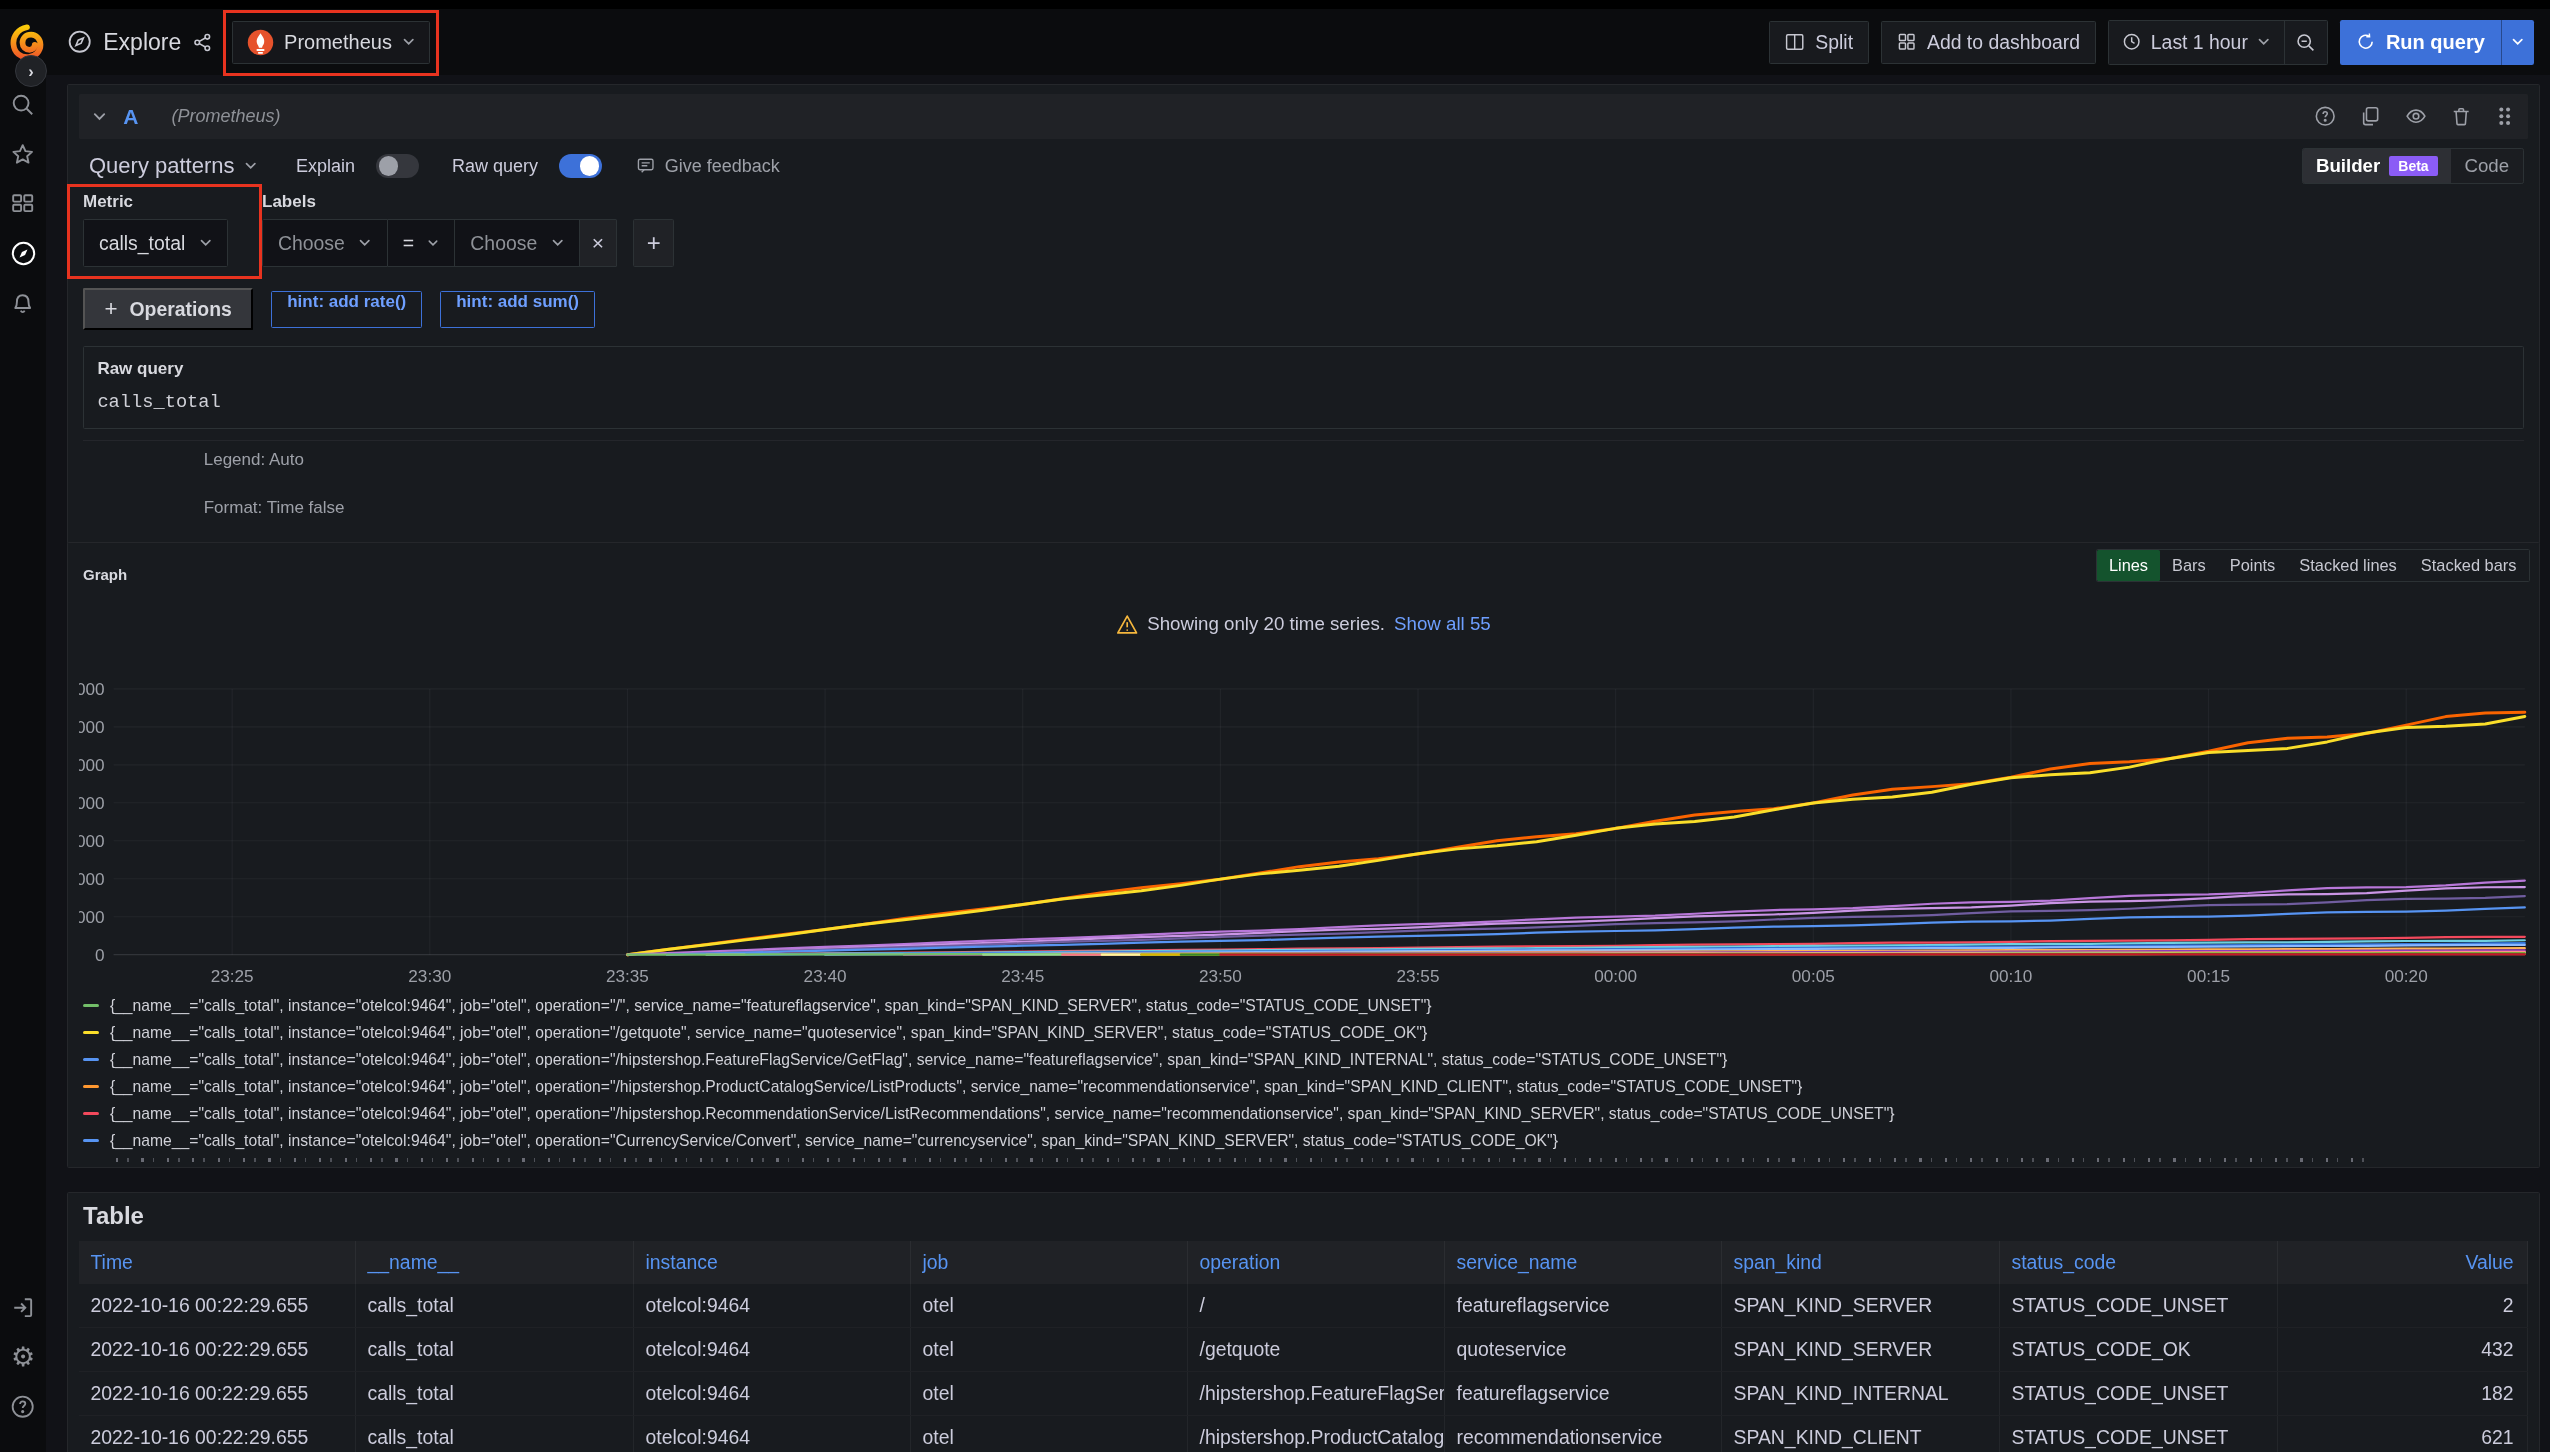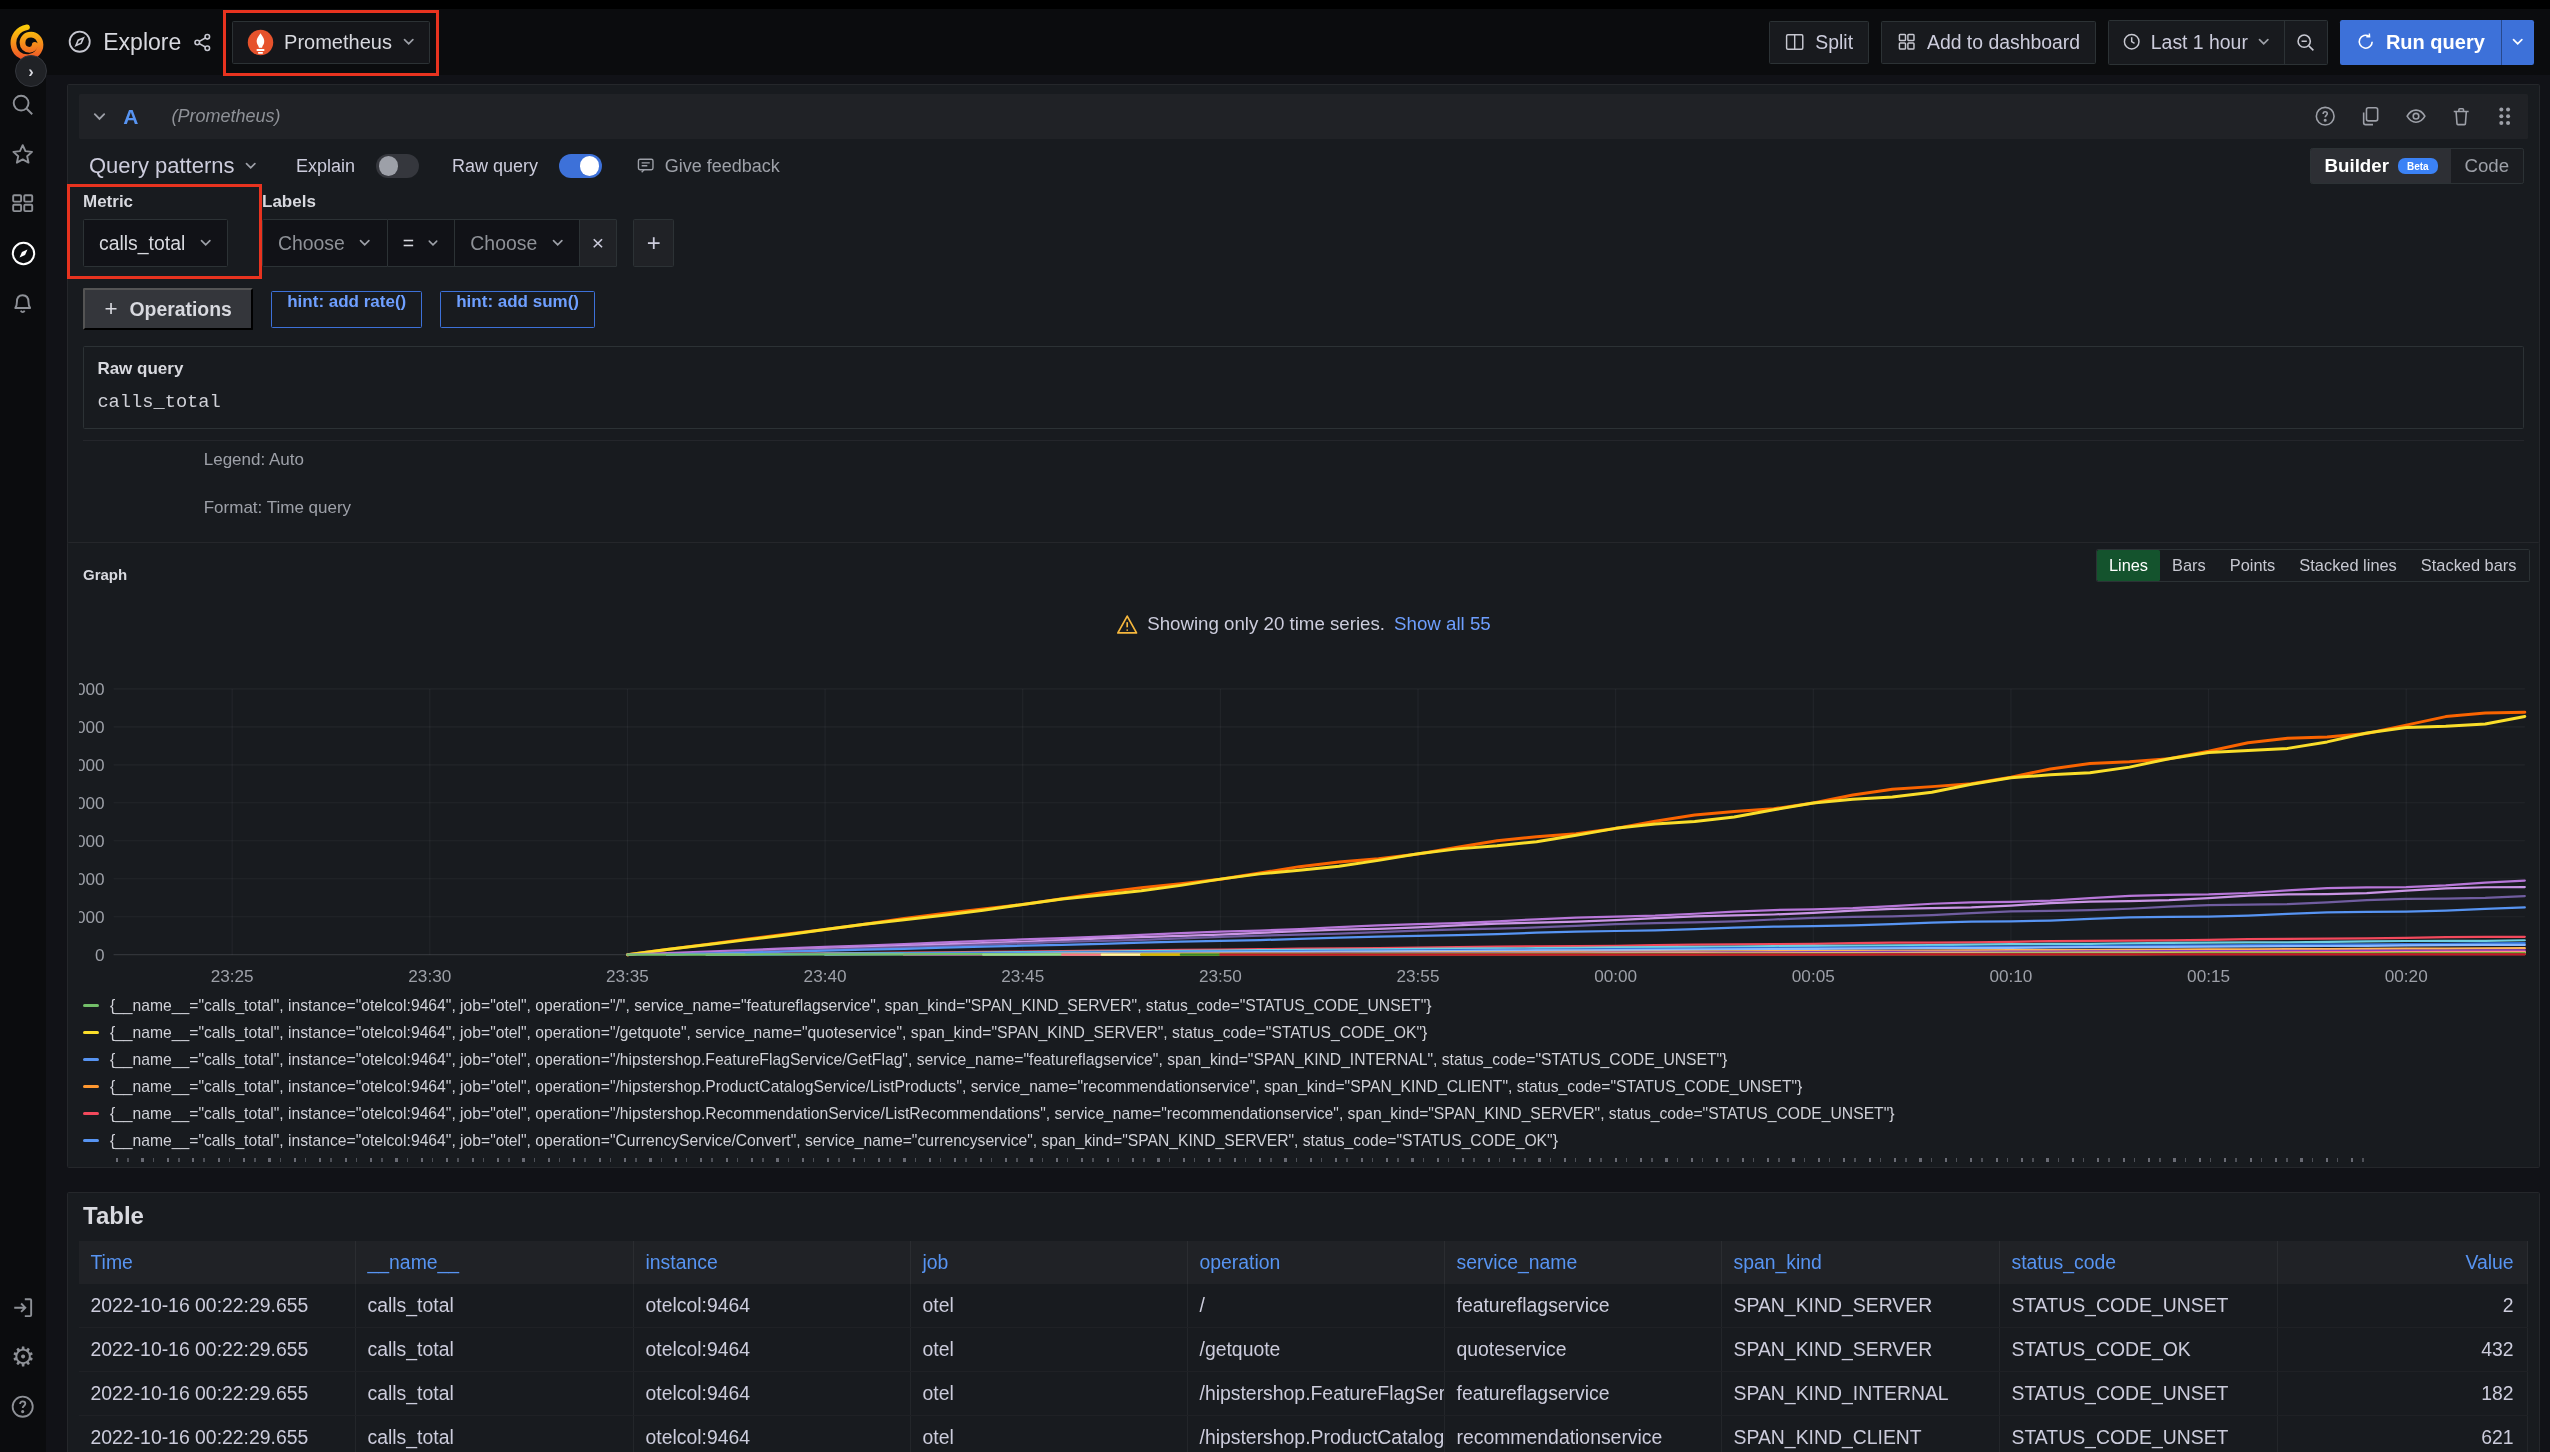--- a/index.html
+++ b/index.html
@@ -49,21 +49,21 @@
   .qp-btn{display:flex;align-items:center;gap:9px;color:#ccccdc;font-size:22px;font-weight:500;}
   .tgl-lbl{font-size:18px;color:#ccccdc;margin-left:21px;}
   .toggle{width:43px;height:24px;border-radius:12px;position:relative;background:#35373d;margin-left:9px;}
   .toggle .knob{position:absolute;top:2.2px;left:3px;width:19.4px;height:19.4px;border-radius:50%;background:#9da0a8;}
   .toggle.on{background:#3d71d9;}
   .toggle.on .knob{left:auto;right:3px;background:#fff;}
   .feedback{display:flex;align-items:center;gap:9px;color:#9da0a8;font-size:18px;margin-left:22.4px;}
   .builder-seg{margin-left:auto;display:flex;align-items:flex-end;border:0.7px solid #2c3235;border-radius:2.2px;overflow:hidden;background:#1b1d21;}
   .builder-seg .seg{display:flex;align-items:center;gap:9px;padding:6px 13.4px;font-size:18.7px;color:#9da0a8;}
   .builder-seg .seg.active{background:#2d2f34;color:#fff;font-weight:600;}
-  .beta-badge{background:#3b82f6;color:#fff;font-size:10px;font-weight:600;border-radius:7px;padding:2.2px 9px;}
+  .beta-badge{background:#8b5cf6;color:#fff;font-size:14px;font-weight:600;border-radius:2px;padding:2.2px 9px;}
   .build-row{display:flex;align-items:flex-start;margin-top:9px;padding:0 4.5px;gap:34px;}
   .fld-label{font-size:17px;font-weight:600;color:#d8d9df;margin-bottom:7.5px;}
   .metric-col{position:relative;}
   .metric-red{inset:-7.5px -34px -12px -16.4px;}
   .select{display:flex;align-items:center;justify-content:space-between;gap:13.4px;height:46px;padding:0 15px;
           background:#111217;border:0.7px solid #2c3235;border-radius:1.5px;font-size:19.4px;color:#d8d9df;}
   .select .ph{color:#8e9197;}
   .labels-row{display:flex;align-items:center;}
   .lbl-x{width:36px;height:46px;background:#202226;border:0.7px solid #2c3235;border-left:none;display:flex;
          align-items:center;justify-content:center;font-size:21px;color:#ccccdc;border-radius:0 1.5px 1.5px 0;}
@@ -412,21 +412,21 @@
 
         <div class="opts-row">
           <span class="opts-title">
             <svg width="12" height="15" viewBox="0 0 10 16">
                 <path d="M2.5 2.5 L7.5 8 L2.5 13.5" fill="none" stroke="#9da0a8" stroke-width="2" stroke-linecap="round"></path>
               </svg>
             <span>Options</span>
           </span>
           <span id="opts-items" style="display:flex;gap:28px;flex-direction:column;">
               <span class="opts-item">Legend: Auto</span>
-              <span class="opts-item">Format: Time query</span>
+              <span class="opts-item">Format: Time false</span>
               <span class="opts-item">Step: auto</span>
               <span class="opts-item">Type: Both</span>
               <span class="opts-item">Exemplars: false</span>
             </span>
         </div>
       </section>
 
       <div class="q-actions">
         <button class="gray-btn">
           <span style="font-weight:400;font-size:22.4px;">+</span>

